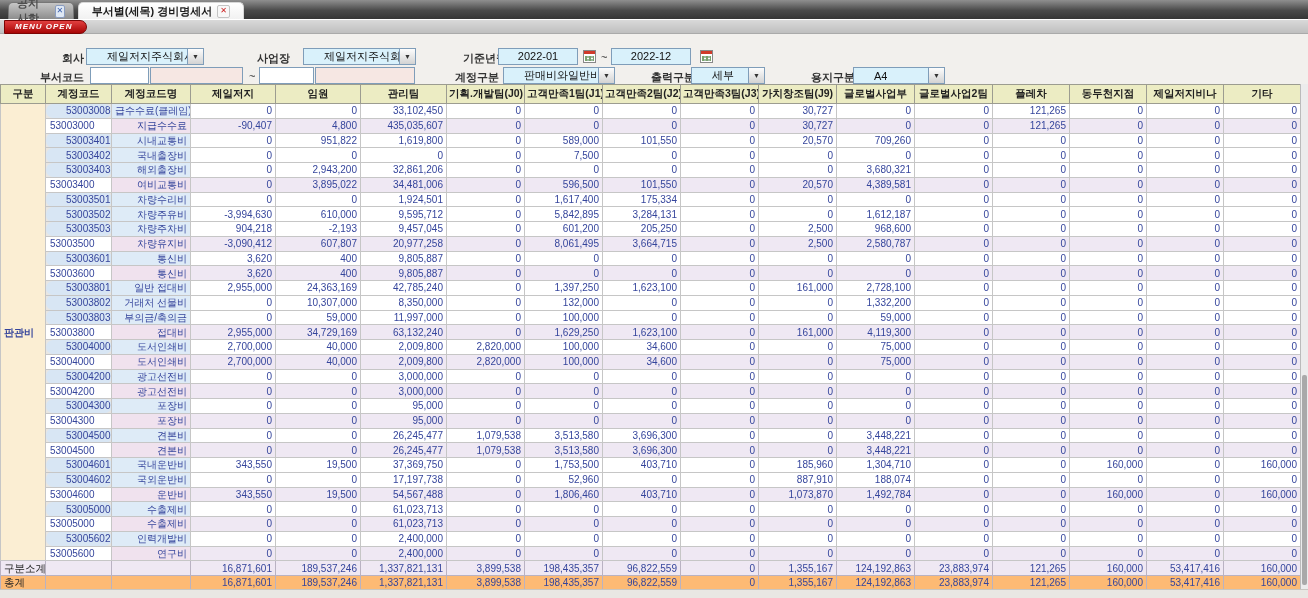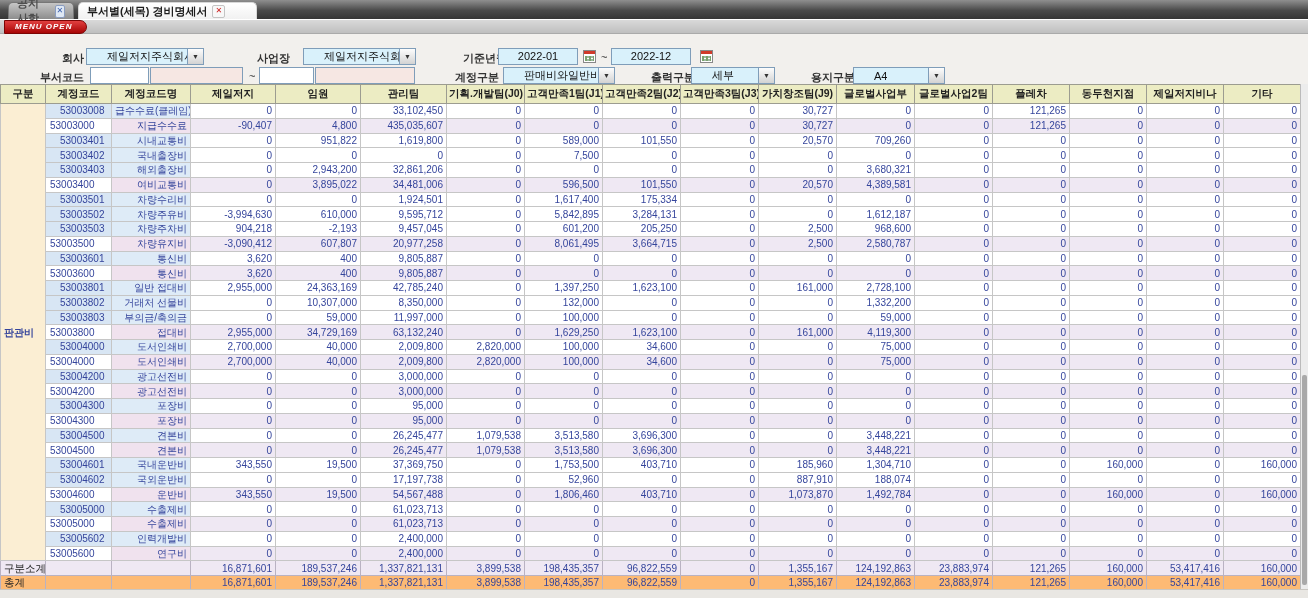--- a/index.html
+++ b/index.html
@@ -21,23 +21,24 @@
     display:flex;align-items:center;gap:5px;padding:0 8px;
     font-size:11px;font-weight:bold;cursor:default;box-sizing:border-box;
   }
   .tab.inactive{
     left:8px;width:66px;
     background:linear-gradient(#c6c6c6,#8d8d8d);
     color:#4e4e4e;border:1px solid #777;border-bottom:none;
     justify-content:center;
   }
   .tab.active{
-    left:78px;width:179px;
+    left:78px;width:166px;
     background:linear-gradient(#ffffff,#f1f1f1);
     color:#1c1c1c;border:1px solid #d8d8d8;border-bottom:none;
+    justify-content:center;
   }
   .tab-close{
     display:inline-block;width:11px;height:11px;line-height:10px;
     font-size:8px;font-weight:bold;text-align:center;border-radius:2px;
   }
   .tab.inactive .tab-close{background:#dfe8f4;border:1px solid #8a9cc0;color:#3a5fae;}
   .tab.active .tab-close{background:#f8f8f8;border:1px solid #c4c4c4;color:#cc2020;}
 
   
   .menubar{
@@ -106,21 +107,21 @@
   }
   table.grid td{
     border:1px solid #c6c6c6;font-size:10px;color:#35459c;
     height:13.75px;padding:0 3px;white-space:nowrap;overflow:hidden;
     line-height:13px;
   }
   td.group-cell{
     background:#fbeed3;color:#333;text-align:left;vertical-align:middle;
     border:1px solid #9c9c90;font-size:10.5px;padding-left:4px;font-weight:bold;
   }
-  tr.t-detail td.code{background:#d8e6f4;text-align:left;padding-left:14px;}
+  tr.t-detail td.code{background:#d8e6f4;text-align:left;padding-left:20px;border-radius:7px;}
   tr.t-detail td.nm{background:#deebf7;text-align:right;}
   tr.t-detail td.num{background:#ffffff;text-align:right;}
   tr.t-sub td.code{background:#ffffff;text-align:left;padding-left:4px;}
   tr.t-sub td.nm{background:#f0e2ee;text-align:right;}
   tr.t-sub td.num{background:#efe8f3;text-align:right;}
   tr.foot-sub td{background:#efe8f3;text-align:right;}
   tr.foot-total td{background:#fdba74;text-align:right;}
   tr.foot-sub td.flab,tr.foot-total td.flab{
     text-align:left;color:#222;font-size:10.5px;
   }
@@ -188,21 +189,21 @@
     <div class="inputbox" style="left:259px;top:33px;width:55px;"></div>
     <div class="inputbox pink" style="left:315px;top:33px;width:100px;"></div>
 
     <span class="flabel" style="left:455px;top:36px;">계정구분</span>
     <div class="selectbox" style="left:503px;top:33px;width:112px;">
       <span class="sel-val">판매비와일반비</span>
       <span class="arrow-btn">▼</span>
     </div>
 
     <span class="flabel" style="left:651px;top:36px;">출력구분</span>
-    <div class="selectbox" style="left:691px;top:33px;width:84px;">
+    <div class="selectbox" style="left:691px;top:33px;width:74px;">
       <span class="sel-val">세부</span>
       <span class="arrow-btn">▼</span>
     </div>
 
     <span class="flabel" style="left:811px;top:36px;">용지구분</span>
     <div class="selectbox" style="left:853px;top:33px;width:92px;">
       <span class="sel-val">A4</span>
       <span class="arrow-btn">▼</span>
     </div>
   </div>

